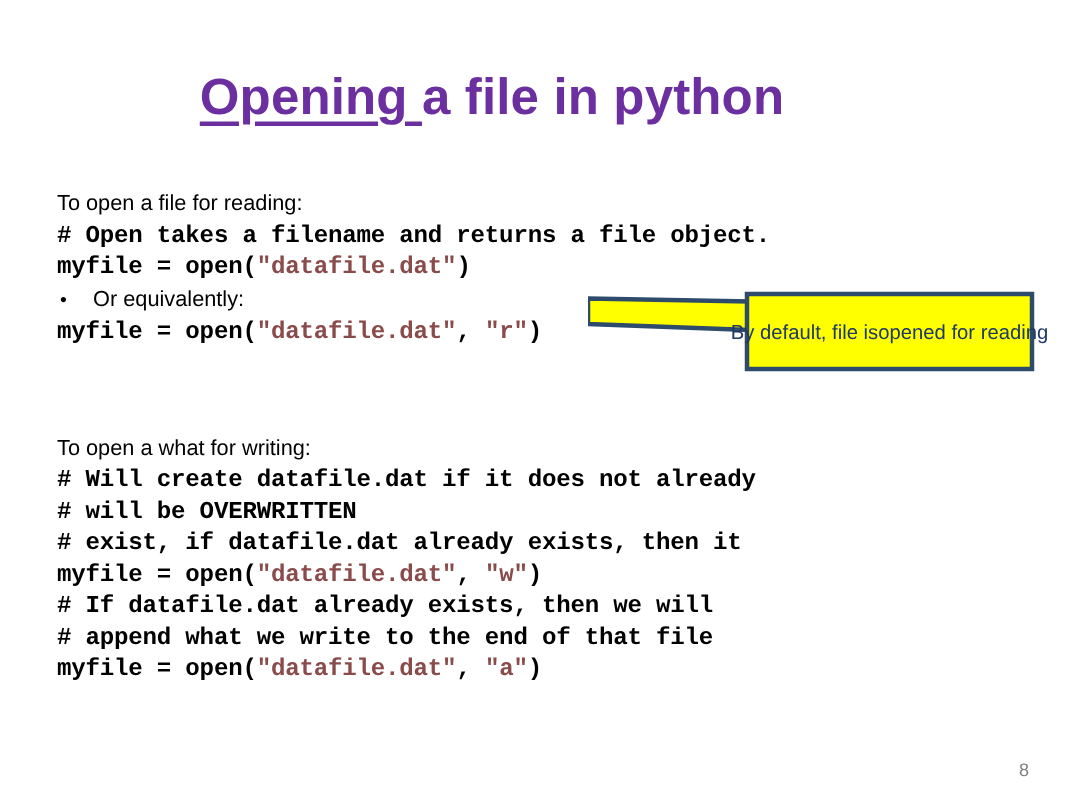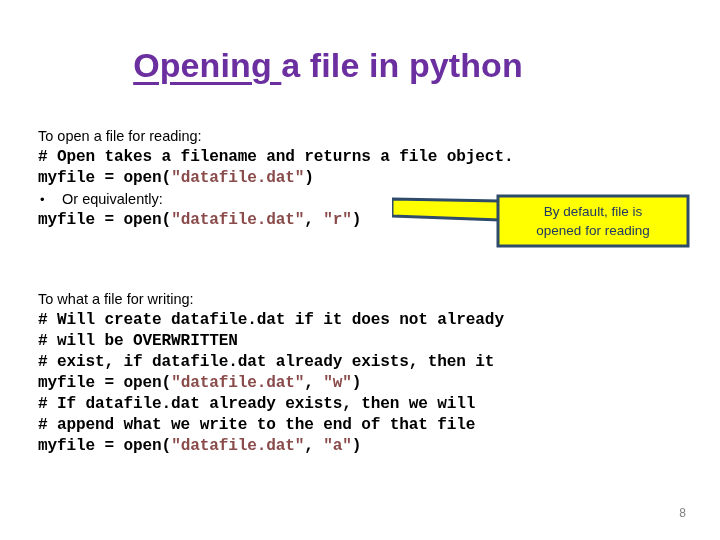--- a/index.html
+++ b/index.html
@@ -99,21 +99,20 @@
     top: 0;
     display: block;
   }
   #callout-text {
     position: absolute;
     left: 108px;
     top: 4px;
     width: 186px;
     height: 46px;
     display: flex;
-    flex-direction: column;
     align-items: center;
     justify-content: center;
     font-family: "Liberation Sans", sans-serif;
     font-size: 13.5px;
     line-height: 19px;
     color: #1f3864;
     text-align: center;
     white-space: nowrap;
   }
 
@@ -140,21 +139,21 @@
         <div class="code-line"><span># Open takes a filename and returns a file object.</span></div>
         <div class="code-line"><span>myfile = open(</span><span class="str">"datafile.dat"</span><span>)</span></div>
       </div>
     <div class="bullet-line"><span class="bullet-mark">•</span><span>Or equivalently:</span></div>
     <div id="reading-code-bottom">
         <div class="code-line"><span>myfile = open(</span><span class="str">"datafile.dat"</span><span>, </span><span class="str">"r"</span><span>)</span></div>
       </div>
   </div>
 
   <div class="body-block" id="block-writing">
-    <div class="prose-line">To what a file for writing:</div>
+    <div class="prose-line">To open a what for writing:</div>
     <div id="writing-code">
         <div class="code-line"><span># Will create datafile.dat if it does not already</span></div>
         <div class="code-line"><span># will be OVERWRITTEN</span></div>
         <div class="code-line"><span># exist, if datafile.dat already exists, then it</span></div>
         <div class="code-line"><span>myfile = open(</span><span class="str">"datafile.dat"</span><span>, </span><span class="str">"w"</span><span>)</span></div>
         <div class="code-line"><span># If datafile.dat already exists, then we will</span></div>
         <div class="code-line"><span># append what we write to the end of that file</span></div>
         <div class="code-line"><span>myfile = open(</span><span class="str">"datafile.dat"</span><span>, </span><span class="str">"a"</span><span>)</span></div>
       </div>
   </div>

